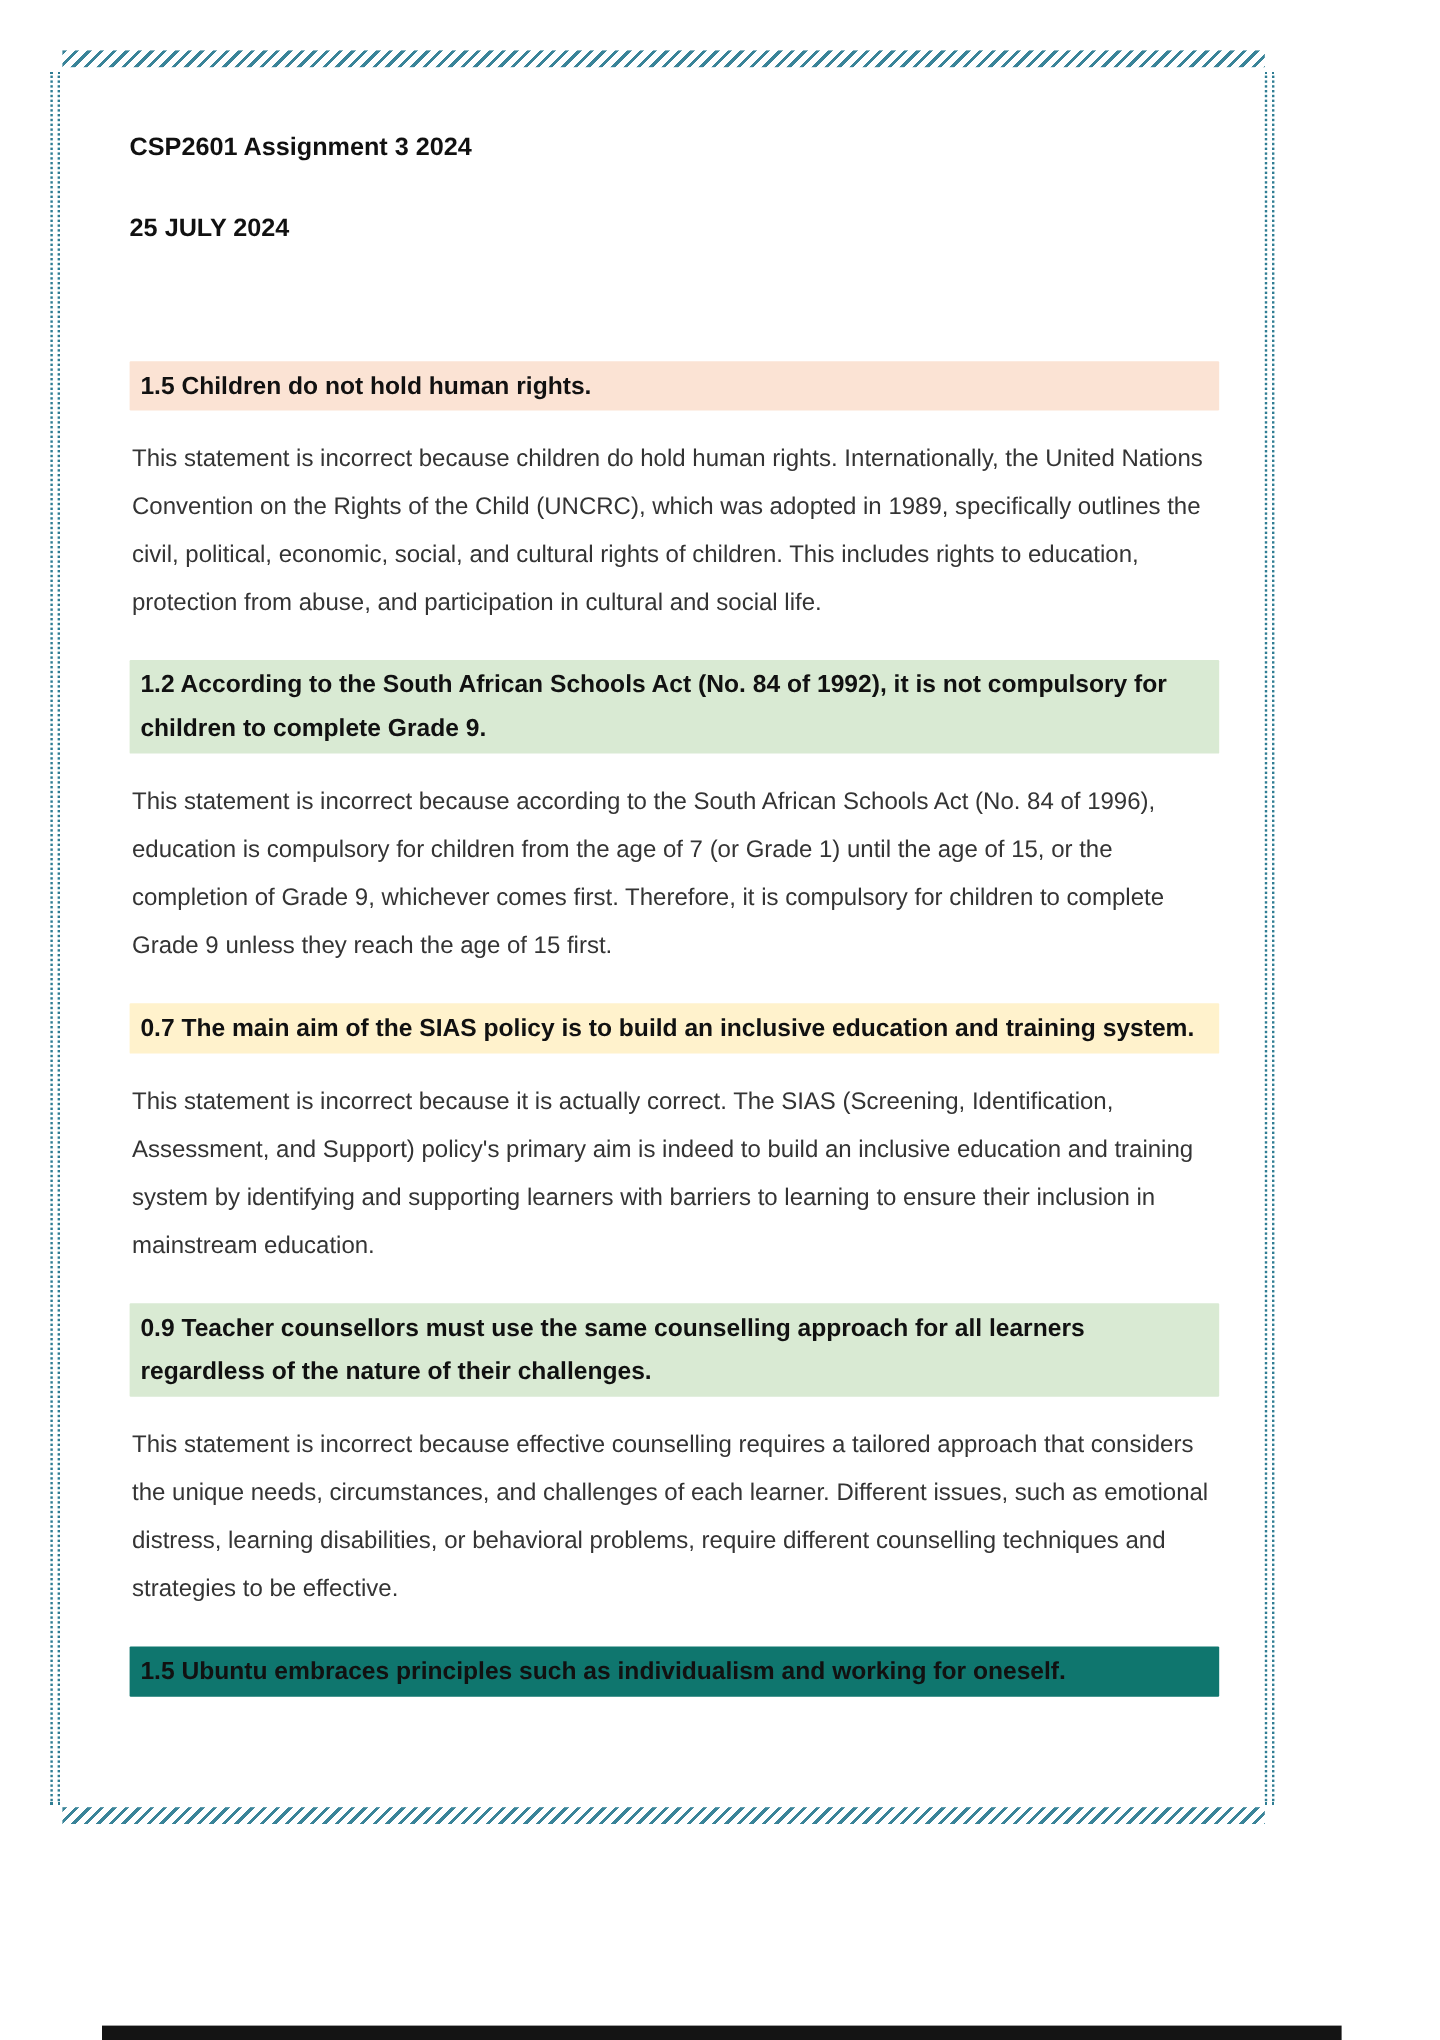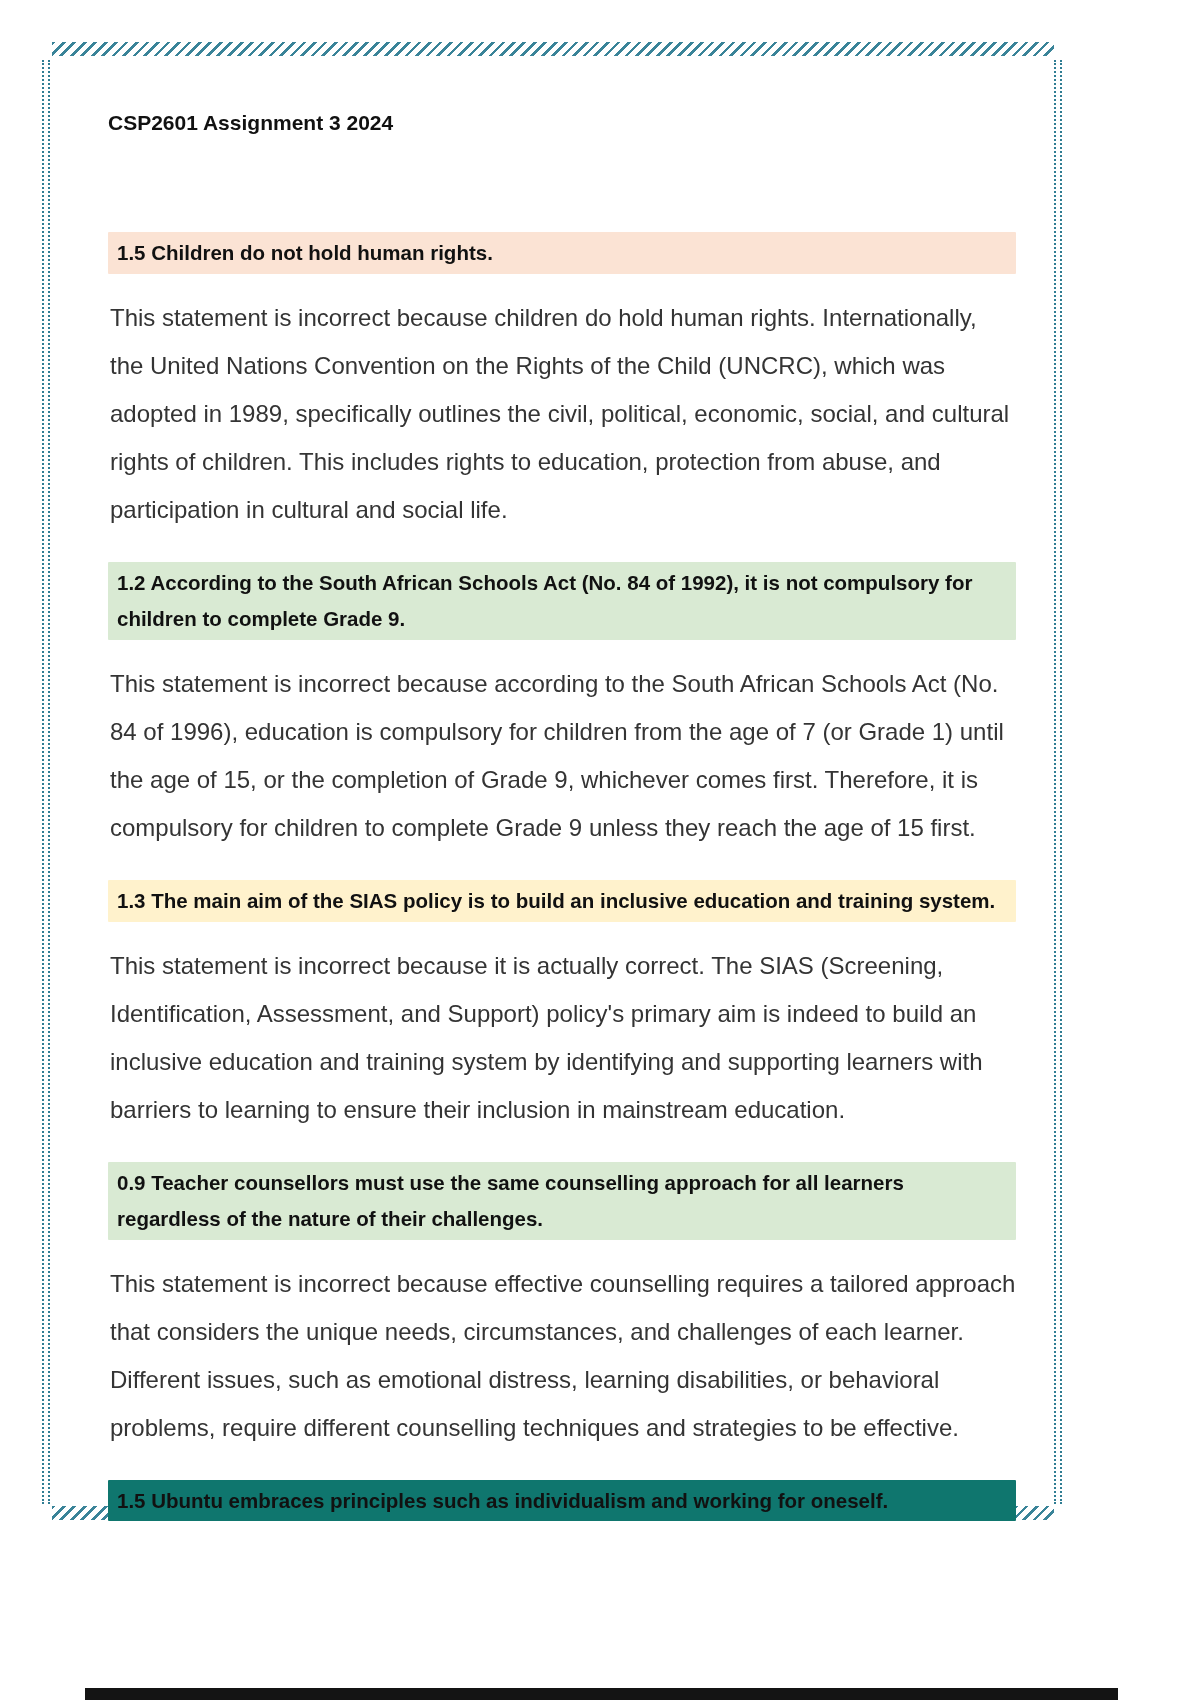--- a/index.html
+++ b/index.html
@@ -47,55 +47,56 @@
   }
 
   .sections { margin-top:96px; }
 
   .section-heading {
     font-size:20.5px; font-weight:bold; color:#111111;
     line-height:1.75; padding:3px 9px; margin-bottom:20px;
     border-radius:1px;
   }
   .section-body {
-    font-size:24px; line-height:2.0; color:#343434;
+    font-size:20px; line-height:2.0; color:#343434;
     margin-bottom:28px; padding-left:2px;
   }
 
   .bottom-bar {
     position:absolute; left:85px; top:1688px;
     width:1033px; height:12px; background:#141414;
   }
 </style>
 </head>
 <body>
 
 <div class="page" style="--bc: #2f7d93;">
 
   <div class="slash-strip slash-top"></div>
   <div class="dot-col dot-left"></div>
   <div class="dot-col dot-right"></div>
   <div class="slash-strip slash-bottom"></div>
 
   <div class="content">
     <div class="doc-title">CSP2601 Assignment 3 2024</div>
+    <div class="doc-date">25 JULY 2024</div>
 
     <div class="sections">
   <div class="section">
     <div class="section-heading" style="background-color: rgb(251, 227, 212);">1.5 Children do not hold human rights.</div>
     <div class="section-body">This statement is incorrect because children do hold human rights. Internationally, the United Nations Convention on the Rights of the Child (UNCRC), which was adopted in 1989, specifically outlines the civil, political, economic, social, and cultural rights of children. This includes rights to education, protection from abuse, and participation in cultural and social life.</div>
   </div>
 
   <div class="section">
     <div class="section-heading" style="background-color: rgb(217, 234, 211);">1.2 According to the South African Schools Act (No. 84 of 1992), it is not compulsory for children to complete Grade 9.</div>
     <div class="section-body">This statement is incorrect because according to the South African Schools Act (No. 84 of 1996), education is compulsory for children from the age of 7 (or Grade 1) until the age of 15, or the completion of Grade 9, whichever comes first. Therefore, it is compulsory for children to complete Grade 9 unless they reach the age of 15 first.</div>
   </div>
 
   <div class="section">
-    <div class="section-heading" style="background-color: rgb(255, 242, 204);">1.3 The main aim of the SIAS policy is to build an inclusive education and training system.</div>
+    <div class="section-heading" style="background-color: rgb(255, 242, 204);">0.7 The main aim of the SIAS policy is to build an inclusive education and training system.</div>
     <div class="section-body">This statement is incorrect because it is actually correct. The SIAS (Screening, Identification, Assessment, and Support) policy's primary aim is indeed to build an inclusive education and training system by identifying and supporting learners with barriers to learning to ensure their inclusion in mainstream education.</div>
   </div>
 
   <div class="section">
     <div class="section-heading" style="background-color: rgb(217, 234, 211);">0.9 Teacher counsellors must use the same counselling approach for all learners regardless of the nature of their challenges.</div>
     <div class="section-body">This statement is incorrect because effective counselling requires a tailored approach that considers the unique needs, circumstances, and challenges of each learner. Different issues, such as emotional distress, learning disabilities, or behavioral problems, require different counselling techniques and strategies to be effective.</div>
   </div>
 
   <div class="section">
     <div class="section-heading" style="background-color: #0f766e;">1.5 Ubuntu embraces principles such as individualism and working for oneself.</div>

